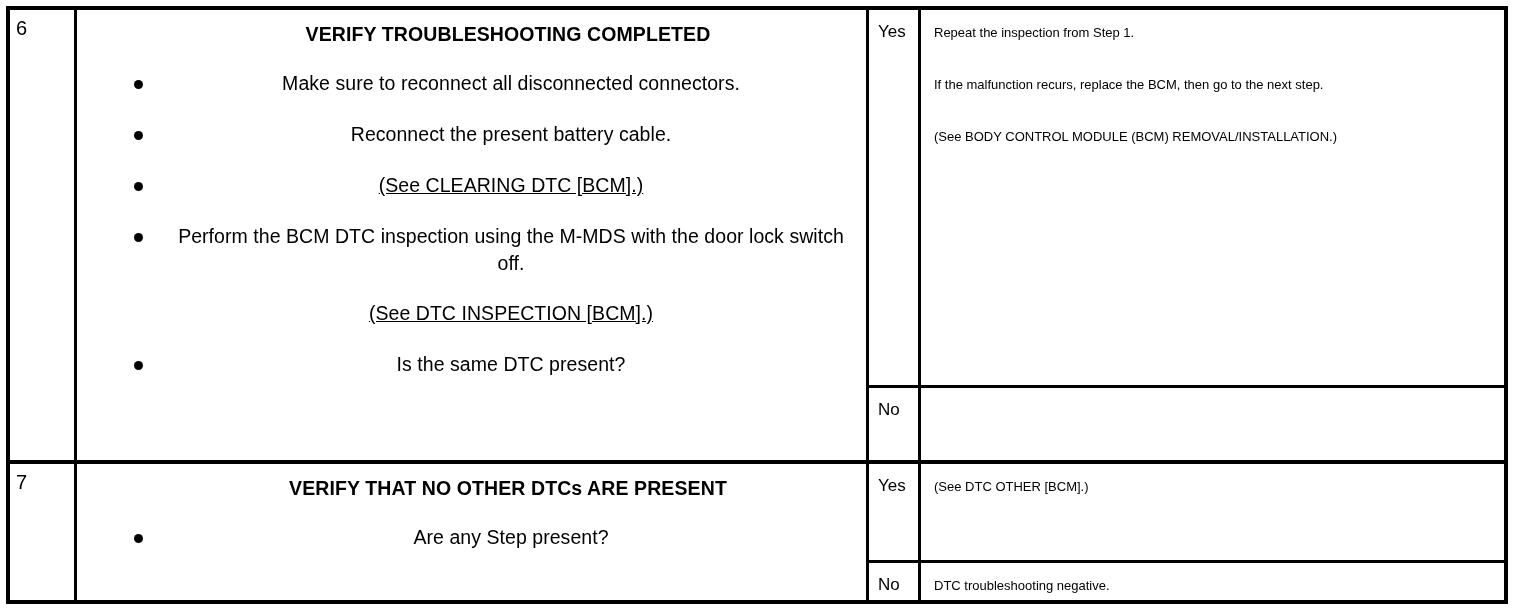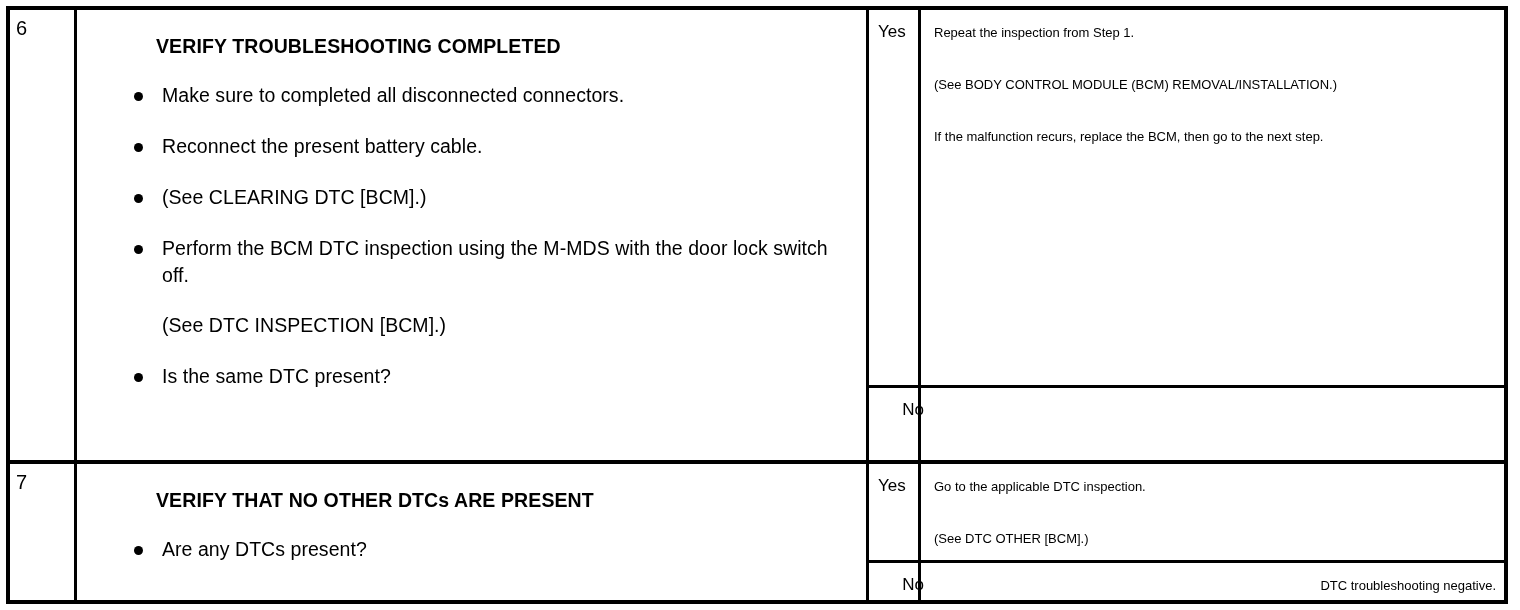--- a/index.html
+++ b/index.html
@@ -62,25 +62,26 @@
     width: 54px;
     font-size: 20px;
     line-height: 24px;
     letter-spacing: 0.2px;
   }
 
   
   .action {
     position: absolute;
     left: 80px;
-    top: 12px;
+    top: 0;
     width: 770px;
     height: 100%;
     box-sizing: border-box;
     padding: 12px 0 0 0;
+    text-align: center;
   }
   .action-title {
     font-size: 19.5px;
     font-weight: bold;
     line-height: 24px;
     letter-spacing: 0.1px;
     margin: 0 0 0 66px;
   }
   .bullets {
     list-style: none;
@@ -100,30 +101,31 @@
     left: 44px;
     top: 10px;
     width: 9px;
     height: 9px;
     border-radius: 50%;
     background: #000;
   }
   .bullets li.noteline {
     padding-left: 72px;
     margin-top: 23px;
+    text-decoration: underline;
   }
 
   
   .outcome {
     position: absolute;
     left: 856px;
     right: 0;
     box-sizing: border-box;
   }
-  .outcome.split { border-top: 3px solid #000; text-align: right; }
+  .outcome.split { border-top: 3px solid #000; }
 
   .ans {
     position: absolute;
     left: 12px;
     top: 9px;
     width: 46px;
     font-size: 17px;
     line-height: 25px;
   }
   .result {
@@ -152,21 +154,21 @@
       <div class="vrule vrule-yesno"></div>
       <div class="vrule vrule-result"></div>
 
       <div class="step-num">6</div>
 
       <div class="action">
         <div class="action-title">VERIFY TROUBLESHOOTING COMPLETED</div>
         <ul class="bullets">
           <li>
             <span class="dot"></span>
-            <span>Make sure to completed all disconnected connectors.</span>
+            <span>Make sure to reconnect all disconnected connectors.</span>
           </li>
           <li>
             <span class="dot"></span>
             <span>Reconnect the present battery cable.</span>
           </li>
           <li>
             <span class="dot"></span>
           </li>
           <li class="noteline">
             <span>(See CLEARING DTC [BCM].)</span>
@@ -182,51 +184,50 @@
             <span class="dot"></span>
             <span>Is the same DTC present?</span>
           </li>
         </ul>
       </div>
 
       <div class="outcome" style="top:0; height:375px;">
         <div class="ans">Yes</div>
         <div class="result">
           <p>Repeat the inspection from Step 1.</p>
+          <p>If the malfunction recurs, replace the BCM, then go to the next step.</p>
           <p>(See BODY CONTROL MODULE (BCM) REMOVAL/INSTALLATION.)</p>
-          <p>If the malfunction recurs, replace the BCM, then go to the next step.</p>
         </div>
       </div>
 
       <div class="outcome split" style="top:375px; height:71px;">
         <div class="ans">No</div>
       </div>
     </div>
 
     <div class="row row-7">
       <div class="vrule vrule-step"></div>
       <div class="vrule vrule-yesno"></div>
       <div class="vrule vrule-result"></div>
 
       <div class="step-num">7</div>
 
       <div class="action">
         <div class="action-title">VERIFY THAT NO OTHER DTCs ARE PRESENT</div>
         <ul class="bullets">
           <li>
             <span class="dot"></span>
-            <span>Are any DTCs present?</span>
+            <span>Are any Step present?</span>
           </li>
         </ul>
       </div>
 
       <div class="outcome" style="top:0; height:96px;">
         <div class="ans">Yes</div>
         <div class="result">
-          <p>Go to the applicable DTC inspection.</p>
           <p>(See DTC OTHER [BCM].)</p>
         </div>
       </div>
 
       <div class="outcome split" style="top:96px; height:40px;">
         <div class="ans">No</div>
         <div class="result">
           <p>DTC troubleshooting negative.</p>
         </div>
       </div>

